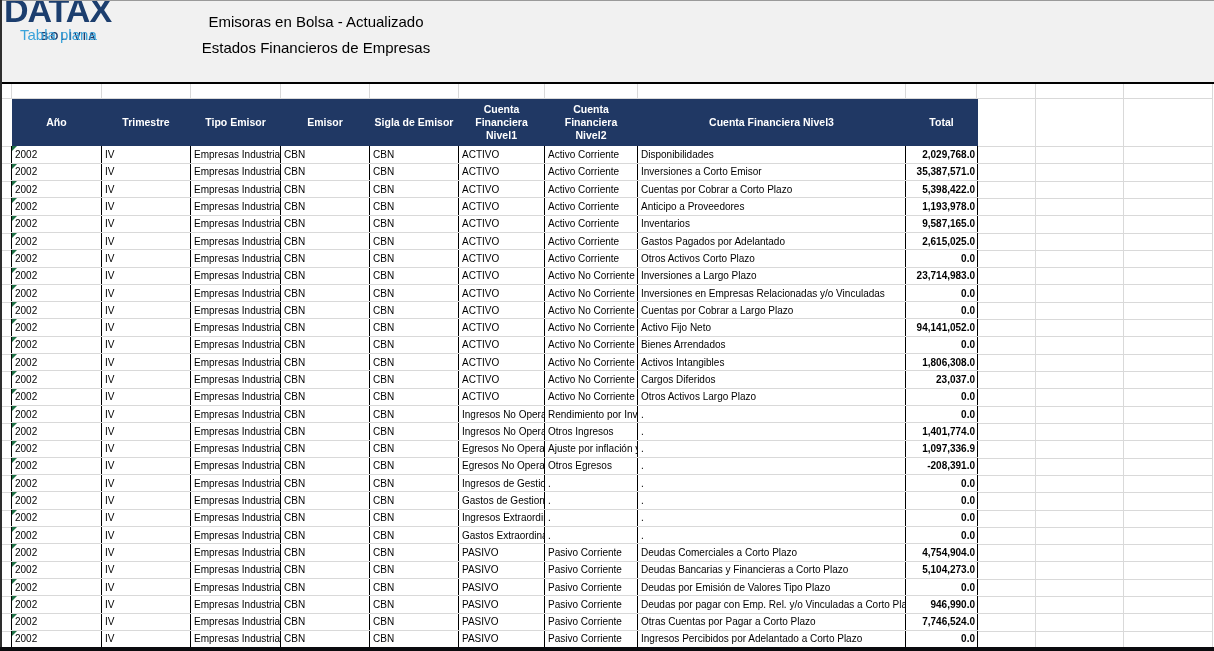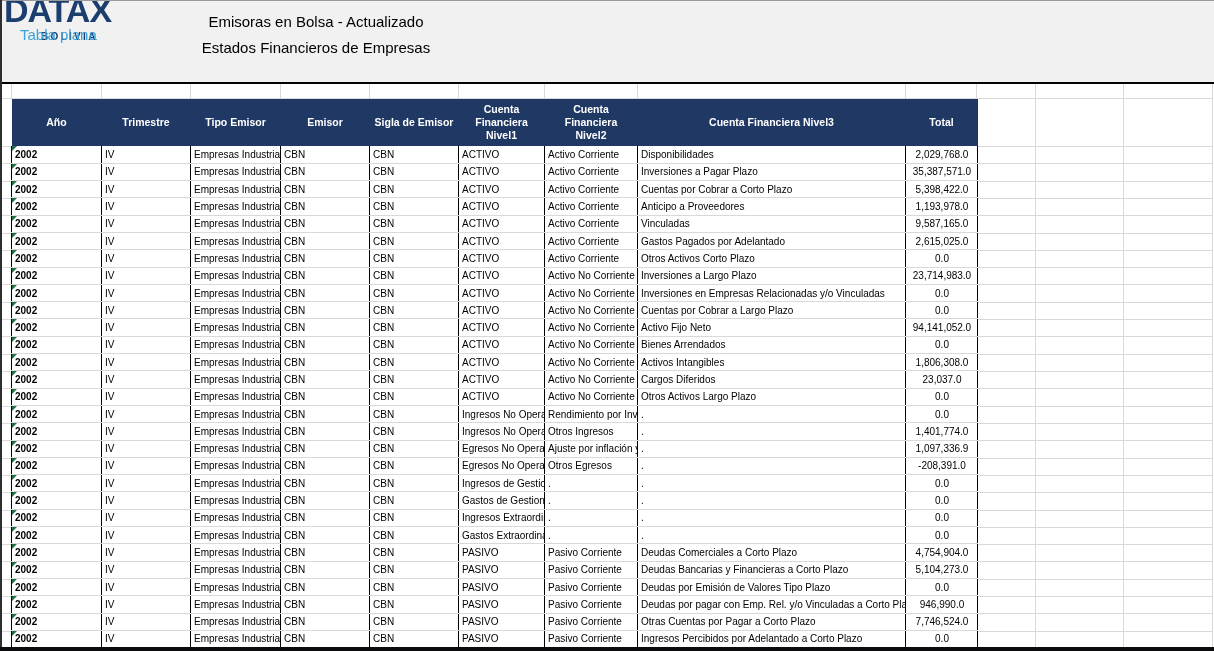--- a/index.html
+++ b/index.html
@@ -49,23 +49,23 @@
 
   
   table.sheet{position:absolute;left:11px;top:99px;width:966px;table-layout:fixed;border-collapse:collapse;z-index:2;}
   table.sheet thead th{background:var(--header_bg);color:var(--header_text);font-size:10.5px;font-weight:bold;
     height:47px;vertical-align:middle;line-height:13px;padding:0;border:none;}
   table.sheet thead th span{display:inline-block;}
   th.h5 span,th.h6 span{max-width:62px;}
   table.sheet td{border-right:1px solid var(--cellline);border-bottom:1px solid var(--grid);
     height:17.31px;font-size:10px;color:var(--text);white-space:nowrap;overflow:hidden;
     padding:0 2px 0 3px;vertical-align:middle;position:relative;background:#fff;}
-  table.sheet td:first-child{border-left:1px solid var(--cellline);font-weight:bold;}
+  table.sheet td:first-child{border-left:1px solid var(--cellline);}
   table.sheet td span{white-space:nowrap;}
-  td.c-total{text-align:center;padding-right:3px;}
+  td.c-total{text-align:right;padding-right:3px;font-weight:bold;}
   .err-tri{position:absolute;left:0;top:0;width:0;height:0;
     border-top:5px solid var(--green);border-right:5px solid transparent;}
 </style>
 </head>
 <body>
 
 <div class="screen">
 
   <div class="sheet-bg"></div>
   <div class="hline98"></div>
@@ -126,21 +126,21 @@
       <td class="c-total"><span>2,029,768.0</span></td>
     </tr>
         <tr>
       <td class="c-anio"><span class="err-tri"></span><span>2002</span></td>
       <td class="c-trim"><span>IV</span></td>
       <td class="c-tipo"><span>Empresas Industriales</span></td>
       <td class="c-emisor"><span>CBN</span></td>
       <td class="c-sigla"><span>CBN</span></td>
       <td class="c-n1"><span>ACTIVO</span></td>
       <td class="c-n2"><span>Activo Corriente</span></td>
-      <td class="c-n3"><span>Inversiones a Pagar Plazo</span></td>
+      <td class="c-n3"><span>Inversiones a Corto Emisor</span></td>
       <td class="c-total"><span>35,387,571.0</span></td>
     </tr>
         <tr>
       <td class="c-anio"><span class="err-tri"></span><span>2002</span></td>
       <td class="c-trim"><span>IV</span></td>
       <td class="c-tipo"><span>Empresas Industriales</span></td>
       <td class="c-emisor"><span>CBN</span></td>
       <td class="c-sigla"><span>CBN</span></td>
       <td class="c-n1"><span>ACTIVO</span></td>
       <td class="c-n2"><span>Activo Corriente</span></td>
@@ -159,21 +159,21 @@
       <td class="c-total"><span>1,193,978.0</span></td>
     </tr>
         <tr>
       <td class="c-anio"><span class="err-tri"></span><span>2002</span></td>
       <td class="c-trim"><span>IV</span></td>
       <td class="c-tipo"><span>Empresas Industriales</span></td>
       <td class="c-emisor"><span>CBN</span></td>
       <td class="c-sigla"><span>CBN</span></td>
       <td class="c-n1"><span>ACTIVO</span></td>
       <td class="c-n2"><span>Activo Corriente</span></td>
-      <td class="c-n3"><span>Vinculadas</span></td>
+      <td class="c-n3"><span>Inventarios</span></td>
       <td class="c-total"><span>9,587,165.0</span></td>
     </tr>
         <tr>
       <td class="c-anio"><span class="err-tri"></span><span>2002</span></td>
       <td class="c-trim"><span>IV</span></td>
       <td class="c-tipo"><span>Empresas Industriales</span></td>
       <td class="c-emisor"><span>CBN</span></td>
       <td class="c-sigla"><span>CBN</span></td>
       <td class="c-n1"><span>ACTIVO</span></td>
       <td class="c-n2"><span>Activo Corriente</span></td>

